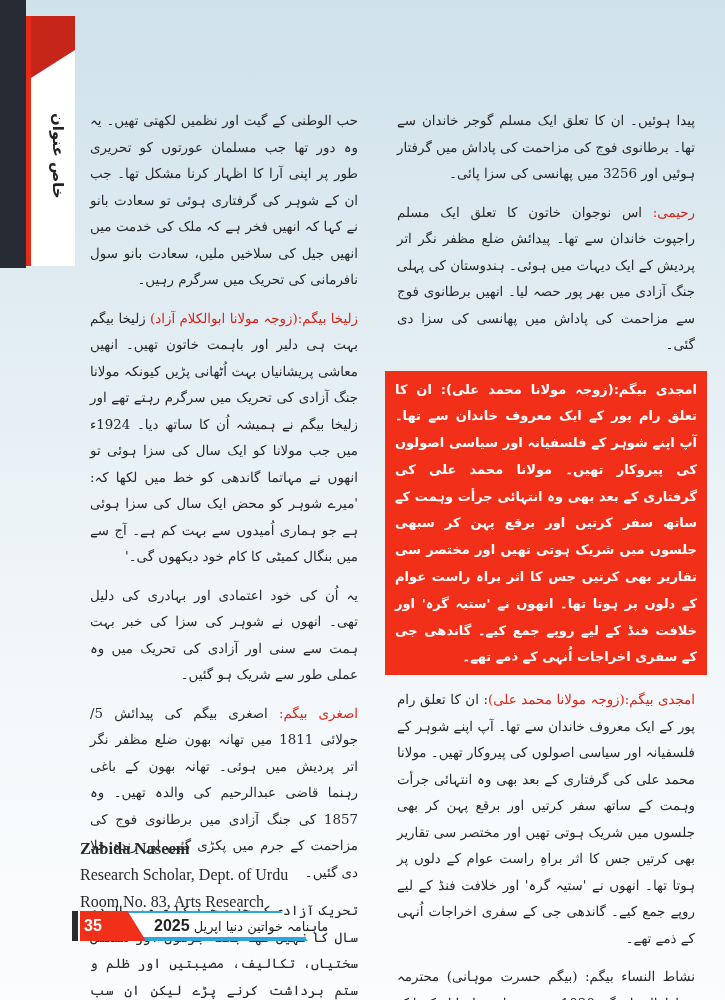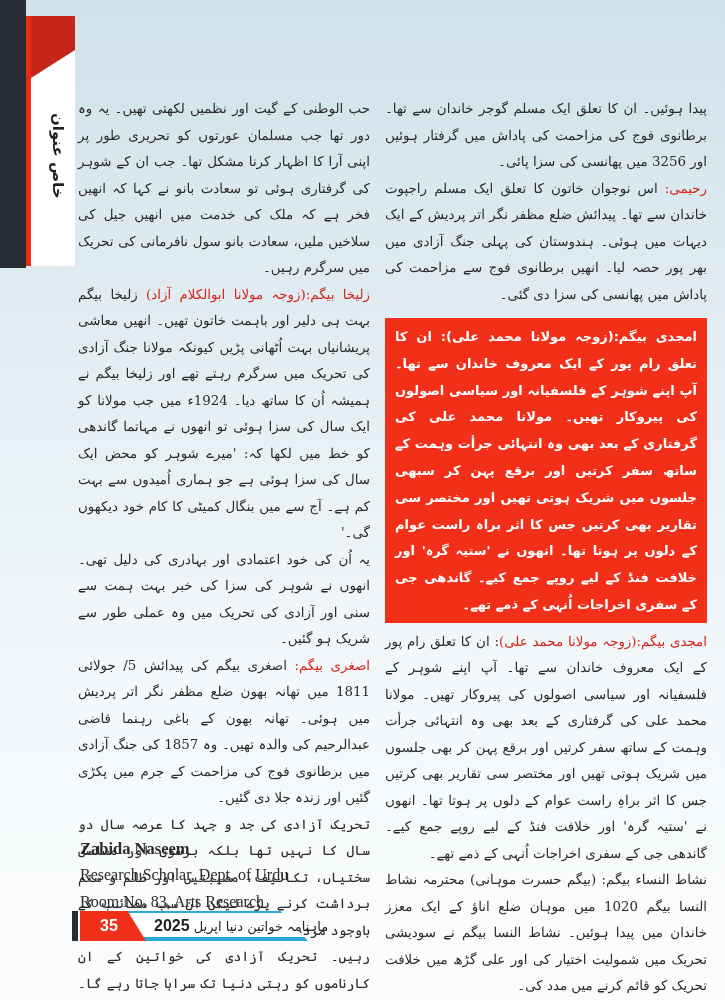--- a/index.html
+++ b/index.html
@@ -27,21 +27,21 @@
     writing-mode: vertical-rl; font-size:15px; font-weight:bold; color:#222;
     direction:rtl; text-align:center;
   }
   .col {
     position:absolute; top:96px; direction:rtl; text-align:justify;
     font-family: "DejaVu Serif", serif; font-size:13.4px; line-height:26.5px;
     color:#2b2b2b;
   }
   .col-left { left:78px; width:292px; }
   .col-right { left:385px; width:322px; }
-  .col p { margin:0; }
+  .col p { margin:12px; }
   .hl { color:#d6251a; font-weight:normal; }
   .redbox {
     background:#f2301a; color:#fff; font-family:"DejaVu Sans", sans-serif;
     font-weight:bold; font-size:13px; line-height:26.8px;
     padding:6px 10px 4px 10px; margin:10px 0 6px 0; text-align:justify;
   }
   .author {
     position:absolute; left:80px; top:807px; direction:ltr;
     font-family:"Liberation Serif", serif; font-size:16px; color:#2b2b2b;margin-top:32px;
   }
@@ -54,21 +54,21 @@
   .footer .strip {
     position:absolute; left:8px; top:0; width:228px; height:30px;
     background:#fff; border-top:2px solid #2ba7dc; border-bottom:4px solid #2ba7dc;
     box-sizing:border-box;
     clip-path: polygon(0 0, 88% 0, 100% 100%, 0 100%);
   }
   .footer .pg {
     position:absolute; left:8px; top:0; width:66px; height:30px; background:#f2301a;
     clip-path: polygon(0 0, 72% 0, 100% 100%, 0 100%);
     color:#fff; font-weight:bold; font-family:"Liberation Sans", sans-serif;
-    font-size:16px; line-height:30px; padding-left:20px; box-sizing:border-box;
+    font-size:16px; line-height:30px; padding-left:4px; box-sizing:border-box;
   }
   .footer .issue {
     position:absolute; left:82px; top:0; height:36px; line-height:30px;
     font-size:13px; color:#222; direction:ltr; white-space:nowrap;
   }
   .footer .year { font-family:"Liberation Sans", sans-serif; font-weight:bold; font-size:16px; }
 </style>
 </head>
 <body>
 

